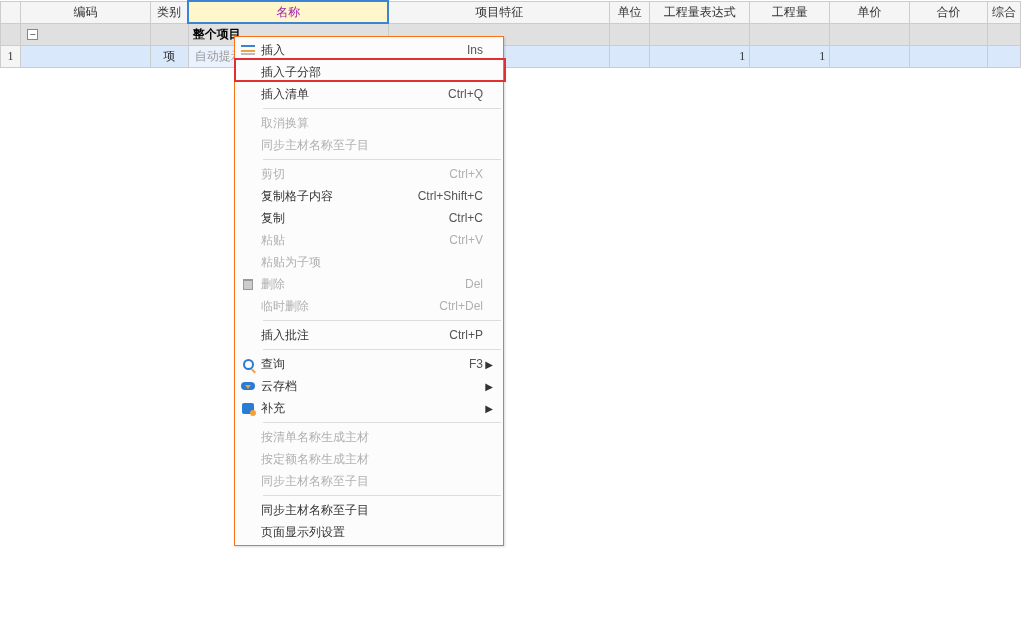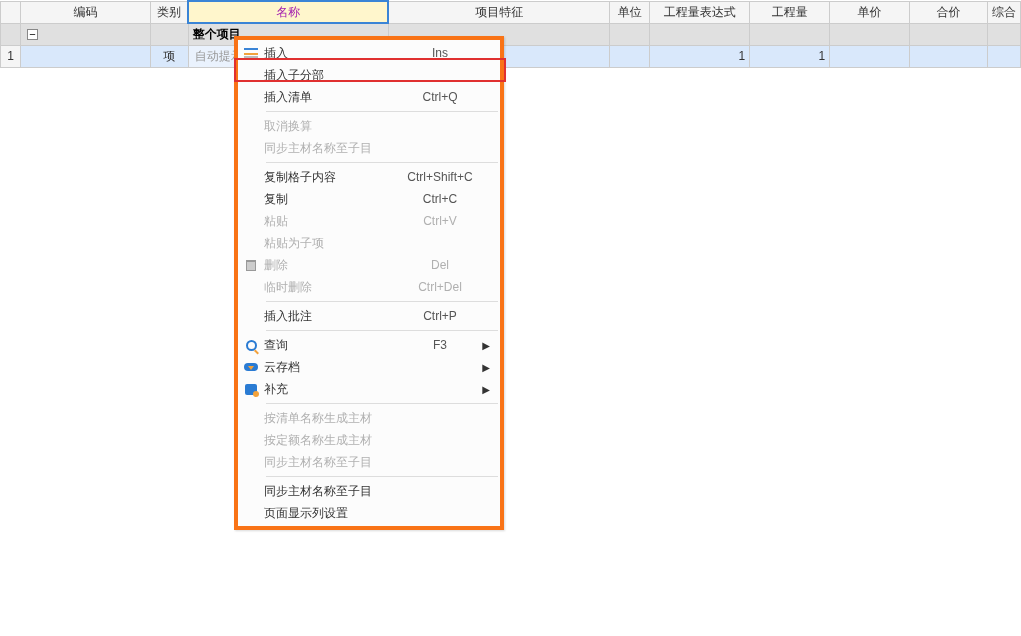--- a/index.html
+++ b/index.html
@@ -19,20 +19,21 @@
   }
   .table th, .table td {
     border: 1px solid #ccc;
     height: 22px;
     padding: 0 4px;
     text-align: center;
     font-weight: normal;
     background: #f5f5f5;
     overflow: hidden;
     white-space: nowrap;
+    font-family: Liberation Serif, serif;
   }
   .table th { font-weight: normal; }
   .col-rownum { width: 20px; }
   .col-code { width: 130px; }
   .col-cat { width: 38px; }
   .col-name { width: 200px; }
   .col-feat { width: 222px; }
   .col-unit { width: 40px; }
   .col-expr { width: 100px; }
   .col-qty { width: 80px; }
@@ -75,21 +76,21 @@
     vertical-align: middle;
     cursor: pointer;
   }
 
   .context-menu {
     position: absolute;
     left: 234px;
     top: 36px;
     width: 270px;
     background: #fcfcfc;
-    border: 4px solid #f97316;
+    border: 1px solid #f97316;
     box-shadow: 1px 1px 2px rgba(0,0,0,0.15);
     padding: 2px 0;
     z-index: 10;
   }
   .menu-item {
     display: flex;
     align-items: center;
     height: 22px;
     padding: 0 8px 0 0;
     cursor: default;
@@ -97,21 +98,21 @@
   }
   .menu-item.disabled { color: #b0b0b0; }
   .menu-icon {
     width: 26px;
     display: inline-flex;
     align-items: center;
     justify-content: center;
     flex-shrink: 0;
   }
   .menu-label { flex: 1; text-align: left; }
-  .menu-shortcut { color: #555; min-width: 80px; text-align: center; margin-left: 20px; }
+  .menu-shortcut { color: #555; min-width: 80px; text-align: right; margin-left: 20px; }
   .menu-item.disabled .menu-shortcut { color: #b0b0b0; }
   .menu-arrow { width: 12px; text-align: center; color: #333; font-size: 10px; }
   .menu-sep {
     height: 1px;
     background: #ddd;
     margin: 3px 2px 3px 28px;
   }
 
   .highlight-box {
     position: absolute;
@@ -218,20 +219,26 @@
       <span class="menu-shortcut"></span>
       <span class="menu-arrow"></span>
     </div>
     <div class="menu-item disabled">
       <span class="menu-icon"></span>
       <span class="menu-label">同步主材名称至子目</span>
       <span class="menu-shortcut"></span>
       <span class="menu-arrow"></span>
     </div>
     <div class="menu-sep"></div>
+    <div class="menu-item disabled">
+      <span class="menu-icon"></span>
+      <span class="menu-label">剪切</span>
+      <span class="menu-shortcut">Ctrl+X</span>
+      <span class="menu-arrow"></span>
+    </div>
     <div class="menu-item">
       <span class="menu-icon"></span>
       <span class="menu-label">复制格子内容</span>
       <span class="menu-shortcut">Ctrl+Shift+C</span>
       <span class="menu-arrow"></span>
     </div>
     <div class="menu-item">
       <span class="menu-icon"></span>
       <span class="menu-label">复制</span>
       <span class="menu-shortcut">Ctrl+C</span>

